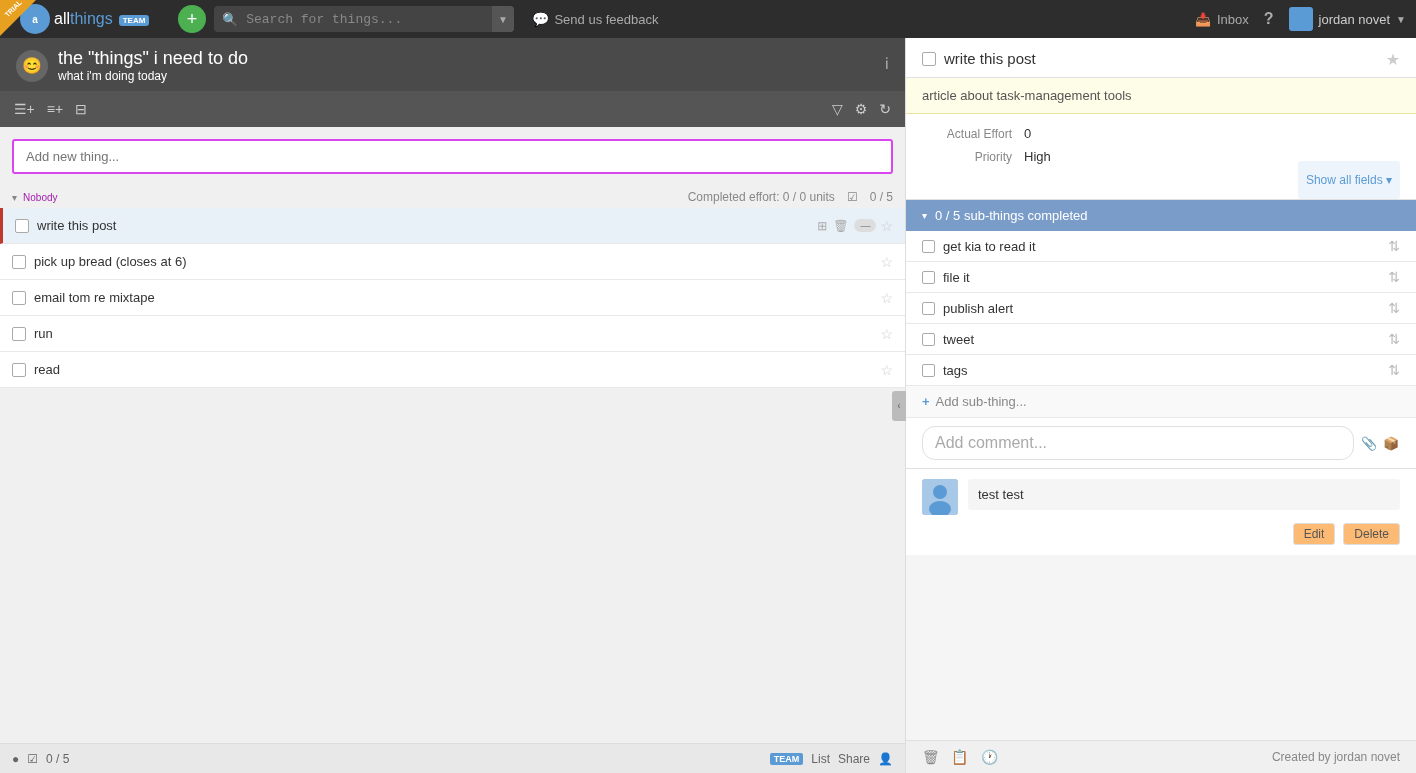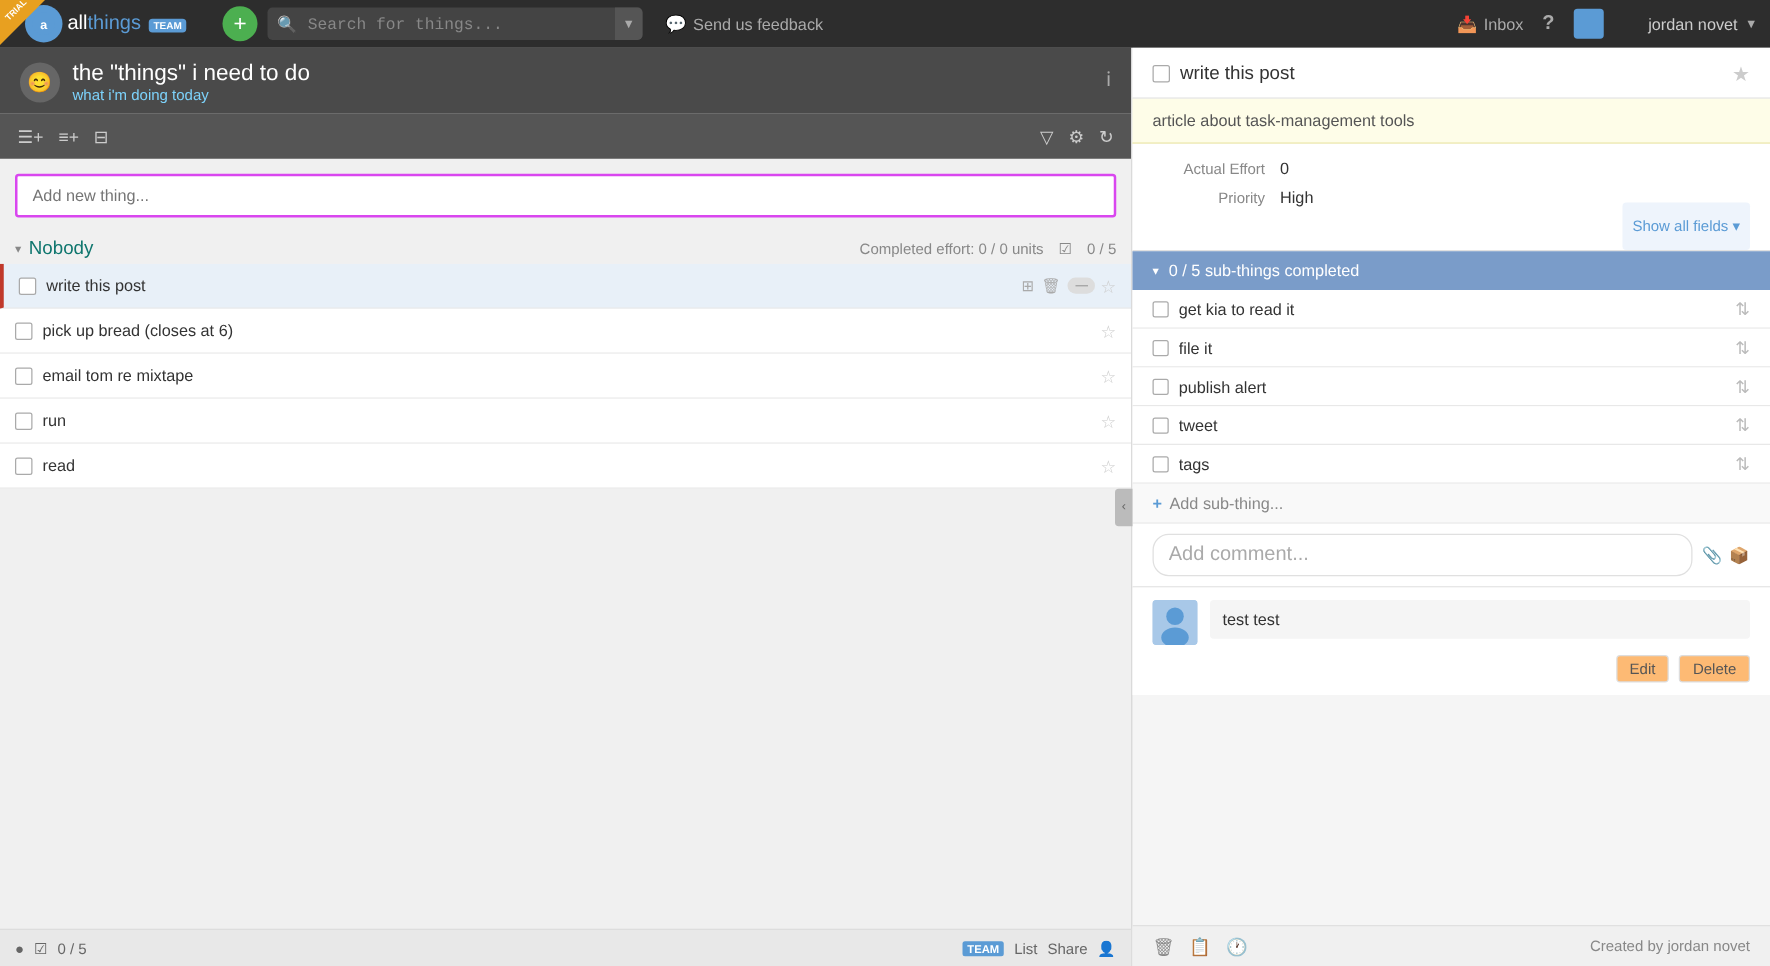--- a/index.html
+++ b/index.html
@@ -107,21 +107,21 @@
     .list-emoji {
       width: 32px; height: 32px; background: #666; border-radius: 50%;
       display: flex; align-items: center; justify-content: center;
       font-size: 16px;
     }
     .list-title-area {}
     .list-title {
       color: white; font-size: 18px; font-weight: 500;
     }
     .list-subtitle {
-      color: #7dd3fc; font-size: 12px;
+      color: #ffffff; font-size: 12px;
     }
     .list-info-btn {
       color: #aaa; cursor: pointer; font-size: 16px; margin-top: 4px;
     }
 
     
     .toolbar {
       background: #555;
       height: 36px;
       display: flex;
@@ -153,21 +153,21 @@
     
     .group-header {
       display: flex; align-items: center; justify-content: space-between;
       padding: 4px 12px 4px 12px;
       background: #f0f0f0;
     }
     .group-header-left {
       display: flex; align-items: center; gap: 6px; color: #666; font-size: 12px;
     }
     .group-toggle { cursor: pointer; font-size: 10px; color: #888; }
-    .group-name { color: #0f766e; font-size: 15px; }
+    .group-name { color: #a21caf; font-size: 10px; }
     .group-effort { color: #888; font-size: 12px; }
     .group-count { color: #888; font-size: 12px; }
 
     
     .task-list { flex: 1; overflow-y: auto; }
     .task-item {
       display: flex; align-items: center;
       padding: 6px 12px;
       border-bottom: 1px solid #e8e8e8;
       background: white;
@@ -398,21 +398,21 @@
   </div>
 
   <div class="nav-right">
     <div class="inbox-area">
       <span>📥</span>
       <span>Inbox</span>
     </div>
     <span class="help-btn">?</span>
     <div class="user-area">
       <div class="user-avatar"></div>
-      <span style="color:#ccc;font-size:13px;margin-left:30px;">jordan novet</span>
+      <span style="color:#ccc;font-size:13px;">jordan novet</span>
       <span style="color:#aaa;font-size:10px;">▼</span>
     </div>
   </div>
 </div>
 
 <div class="main-content">
 
   <div class="left-panel">
 
     <div class="list-header">

